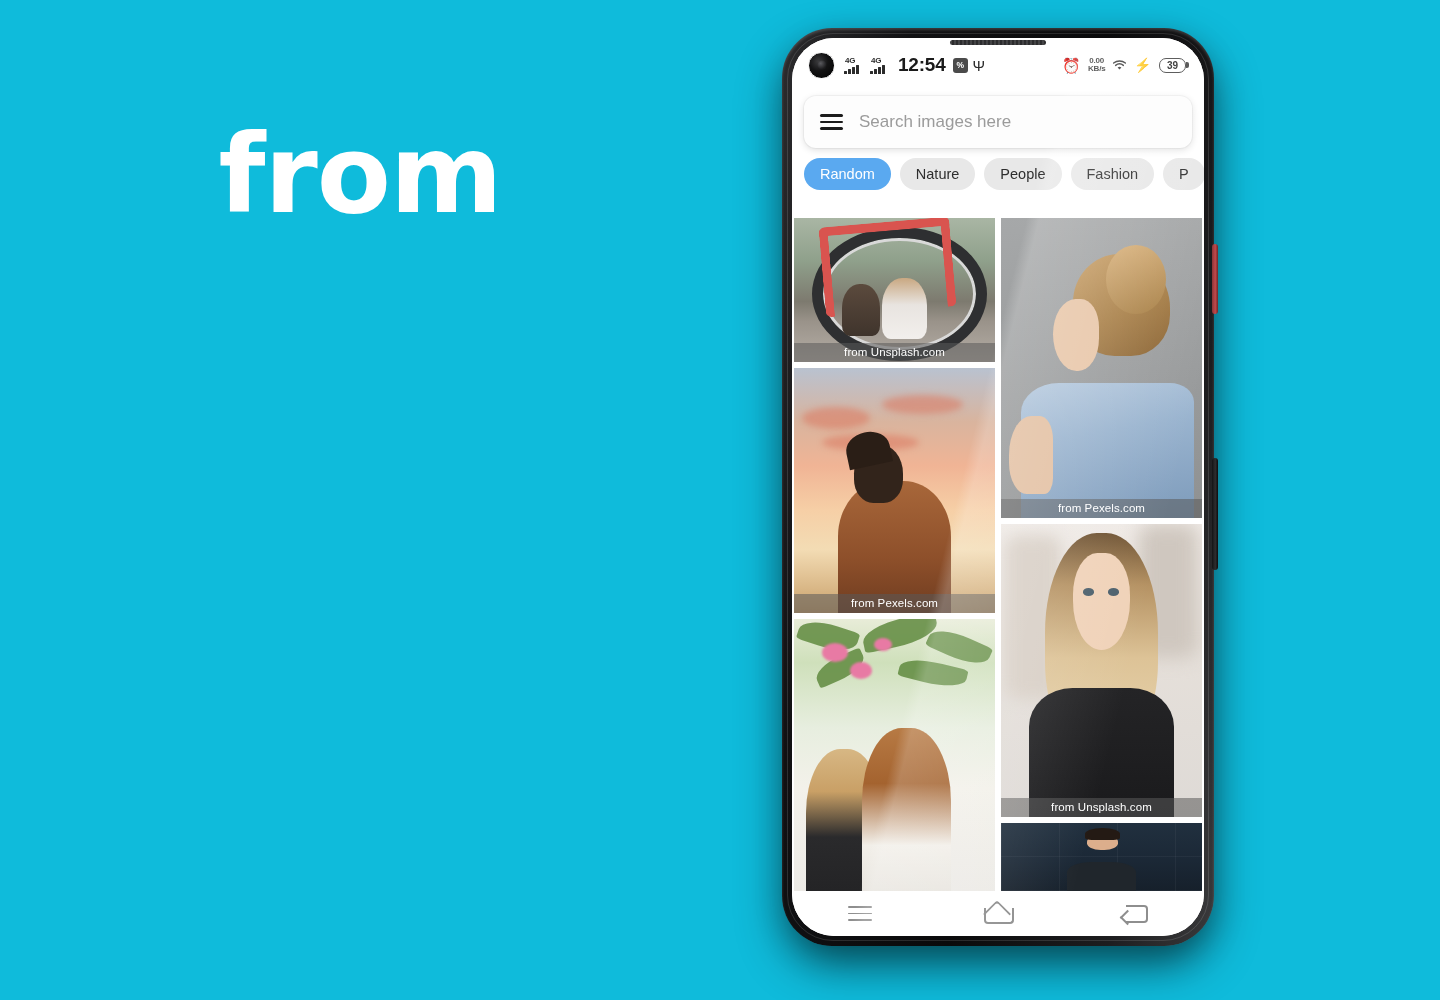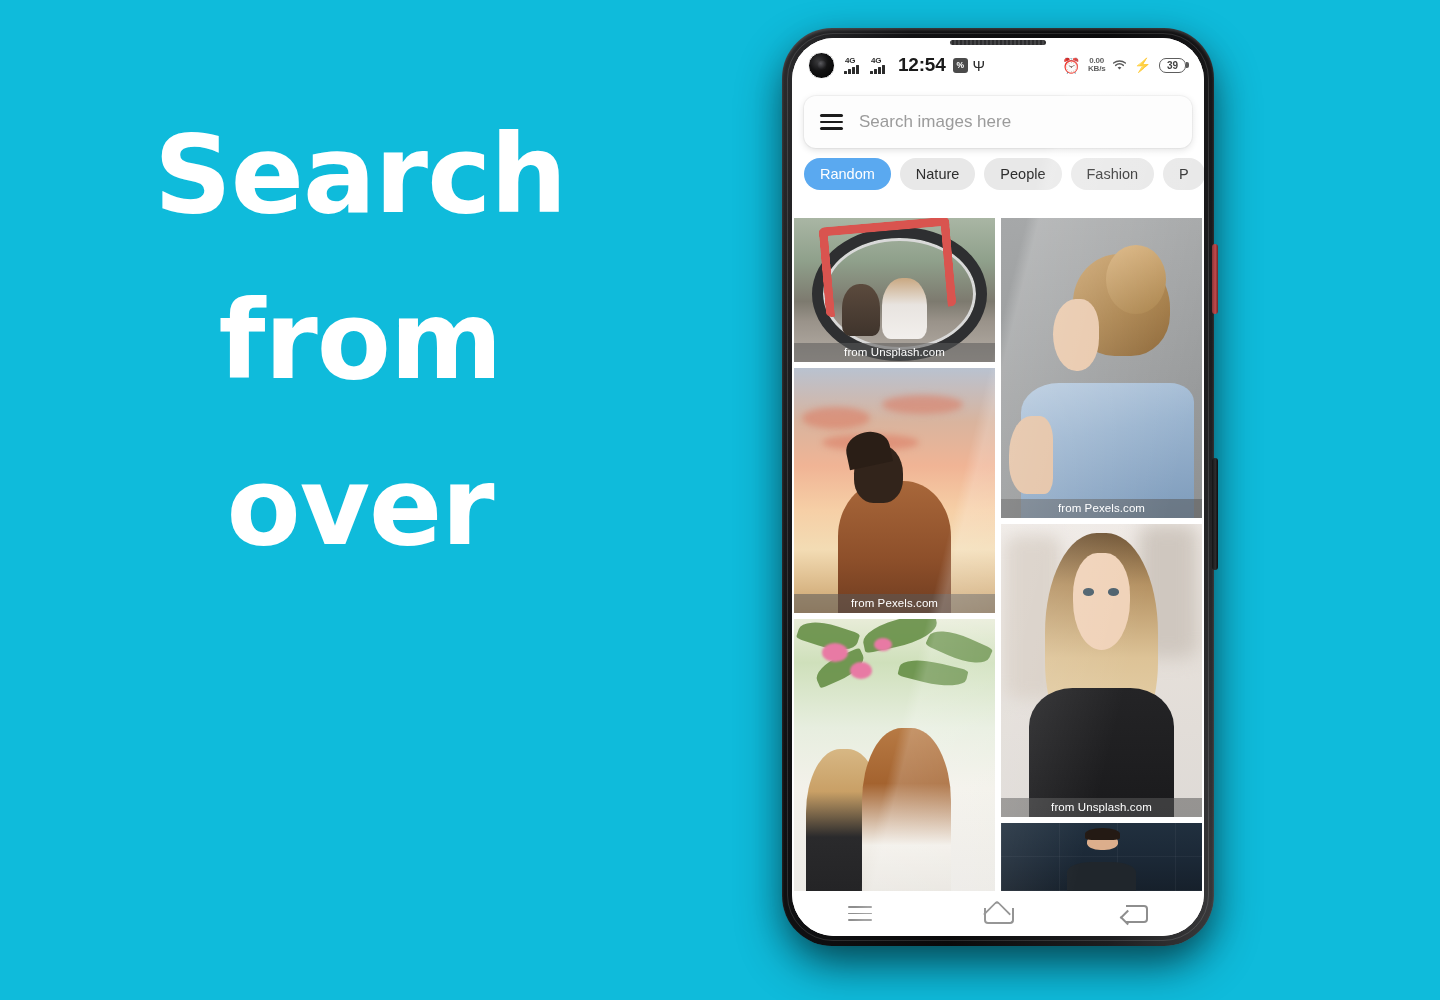--- a/index.html
+++ b/index.html
@@ -421,23 +421,21 @@
   .nav-back::after {
     content:""; position:absolute; left: 0px; top: 7px; width: 9px; height: 9px;
     border-left: 2px solid #8e8e8e; border-bottom: 2px solid #8e8e8e;
     transform: rotate(45deg);
   }
 </style>
 </head>
 <body>
 
 <div class="headline">
-  <span class="hl-line">Search</span>
   <span class="hl-line">from</span>
-  <span class="hl-line">over</span>
 </div>
 
 <div class="phone-shadow"></div>
 
 <div class="phone">
   <div class="phone-inner-ring"></div>
   <div class="btn-power"></div>
   <div class="btn-vol"></div>
 
   <div class="screen">

